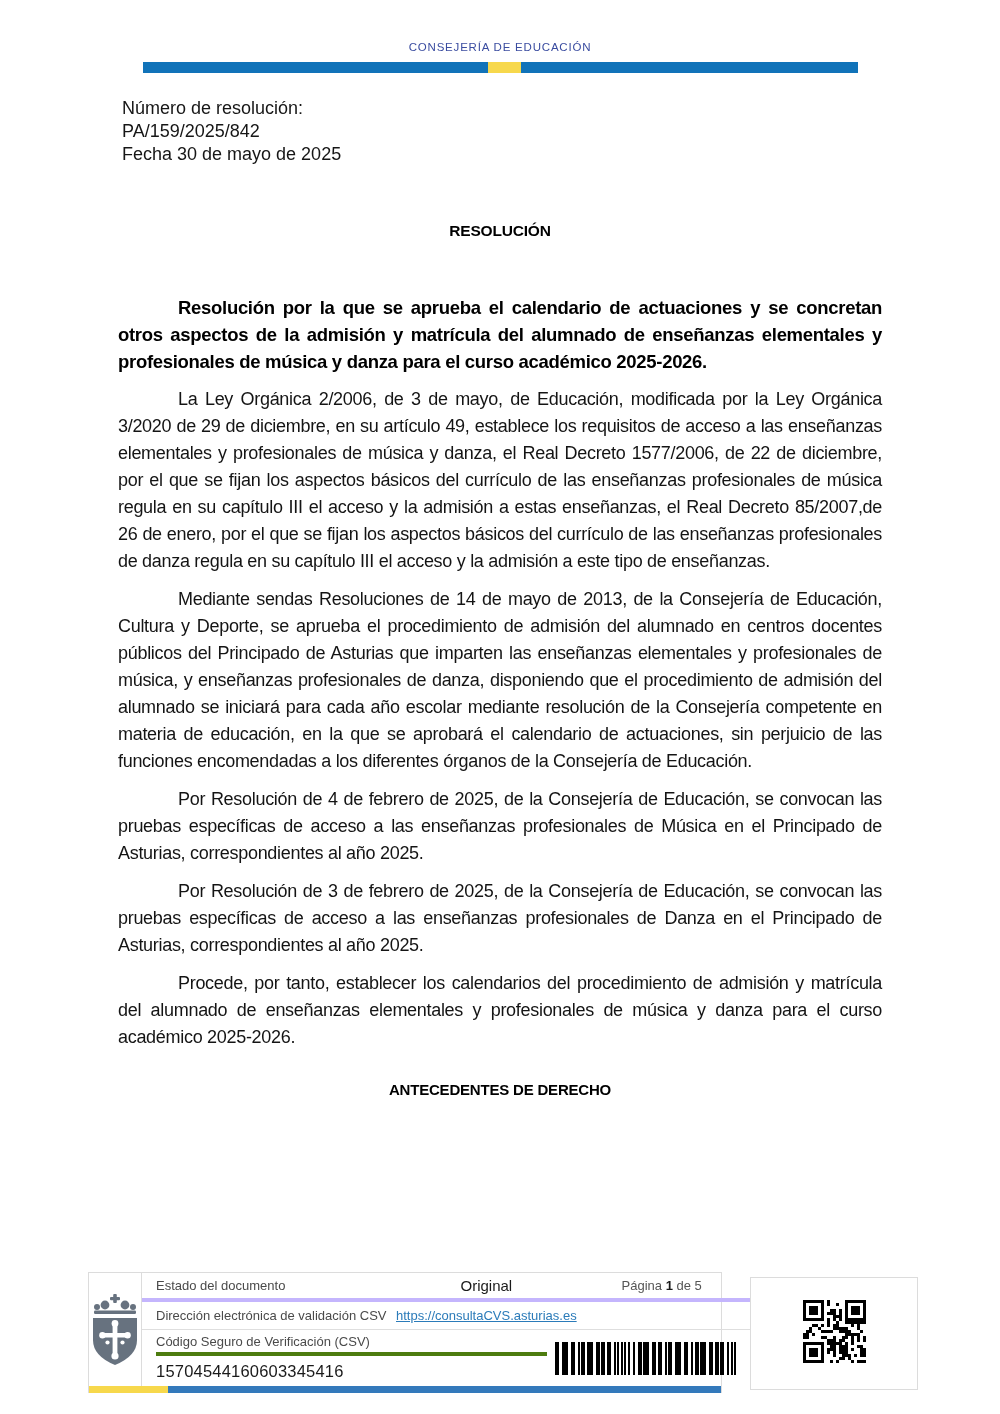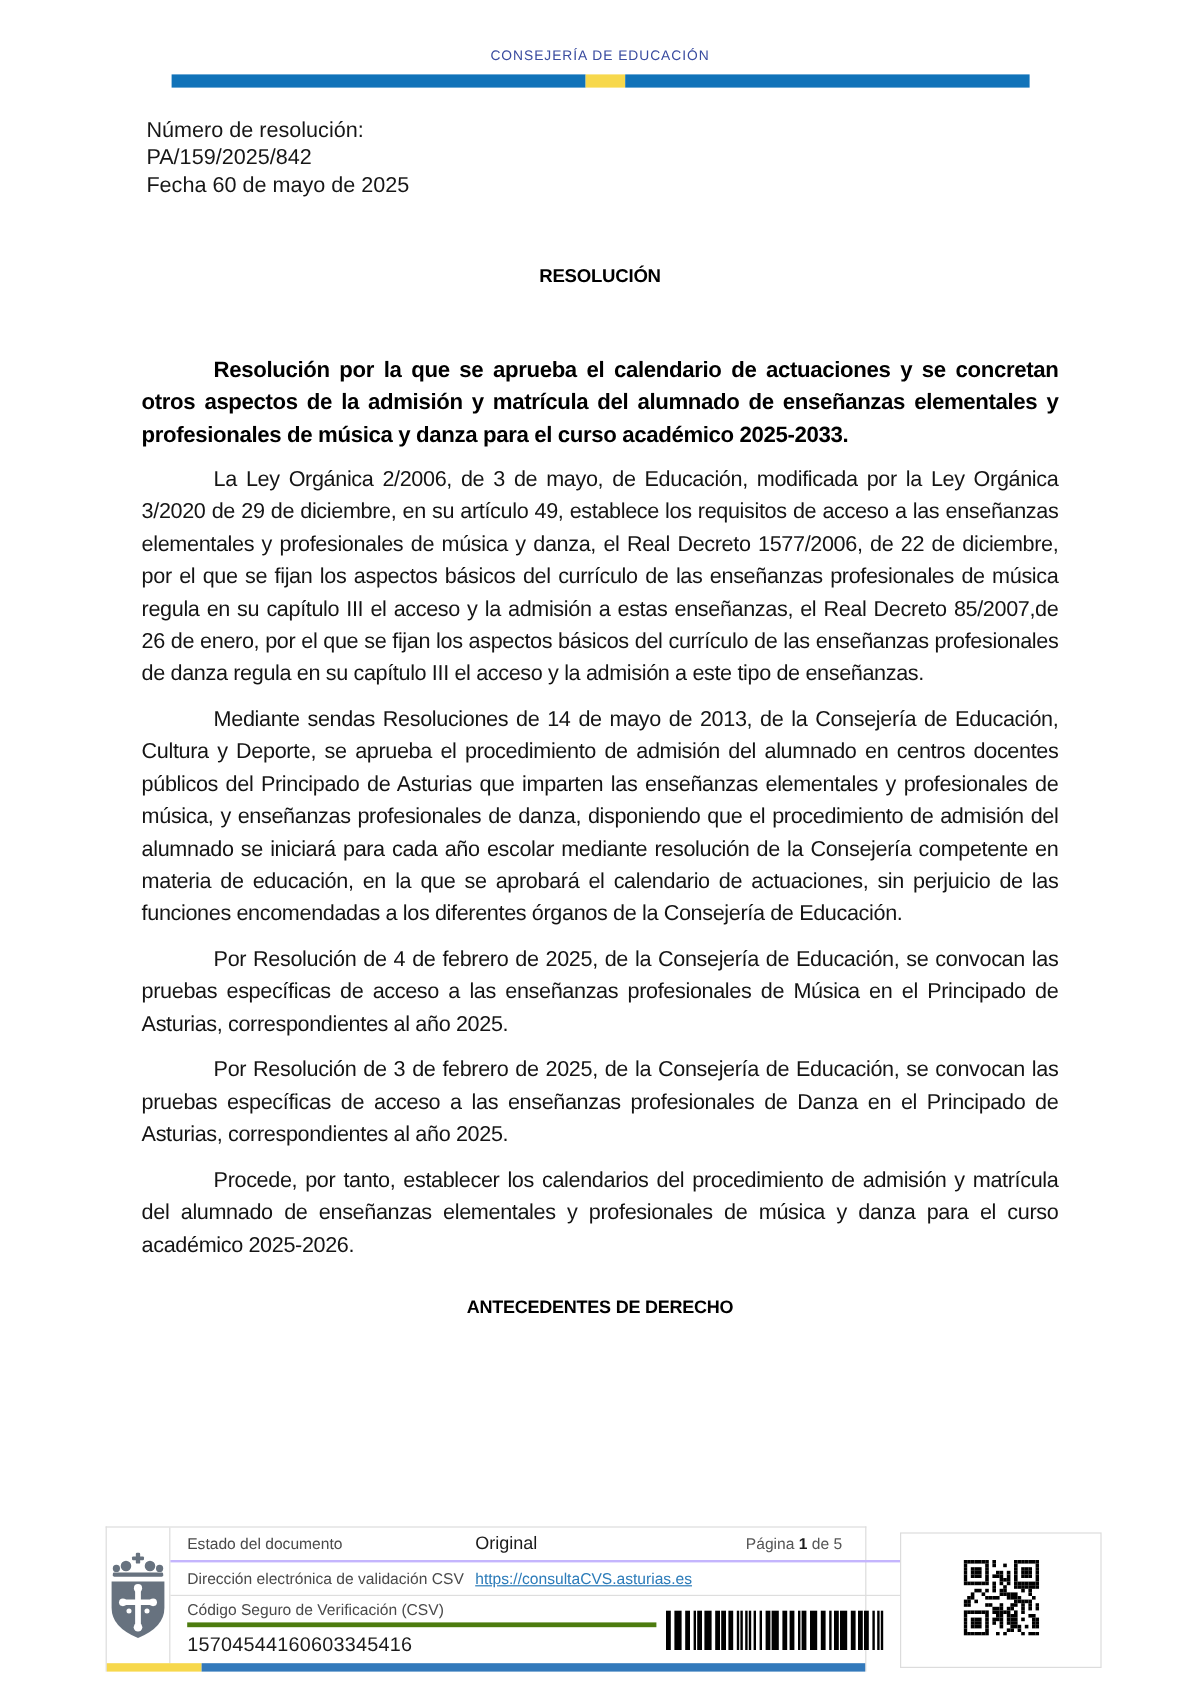--- a/index.html
+++ b/index.html
@@ -63,24 +63,24 @@
     display: flex; flex-direction: column;
     background: #fff;
   }
   .footer-main { flex: 1; display: flex; }
   .crest-cell {
     width: 72px; border-right: 1px solid #DCDCDC;
     display: flex; align-items: center; justify-content: center;
   }
   .ftable { flex: 1; display: flex; flex-direction: column; font-size: 13px; color: #4A4A4A; }
   .frow { display: flex; align-items: center; padding: 0 12px 0 14px; }
-  .frow1 { height: 29px; border-bottom: 2px solid #c4b5fd; }
+  .frow1 { height: 29px; border-bottom: 4px solid #c4b5fd; }
   .frow2 { height: 28px; border-bottom: 1px solid #DEDEDE; }
   .flabel { width: 240px; flex: 0 0 auto; }
-  .fcenter { flex: 1; text-align: left; }
+  .fcenter { flex: 1; text-align: center; }
   .estado-value { font-size: 15px; color: #1a1a1a; }
   .fpage { width: 170px; text-align: center; color: #555; }
   .fpage .pnum { color: #1a1a1a; font-weight: bold; }
   .csv-link { color: #2B7BB9; text-decoration: underline; font-size: 13px; }
   .frows34 { flex: 1; display: flex; padding: 0 12px 0 0; }
   .f34-left { flex: 1; display: flex; flex-direction: column; padding-left: 14px; }
   .f34-label { height: 26px; display: flex; align-items: center; border-bottom: 4px solid #4d7c0f; }
   .f34-code {
     flex: 1; display: flex; align-items: center;
     font-size: 16.5px; color: #1a1a1a; letter-spacing: 0.2px;
@@ -108,27 +108,27 @@
     <div class="hbar">
       <div class="b1"></div>
       <div class="y"></div>
       <div class="b2"></div>
     </div>
   </div>
 
   <div class="meta">
     <div>Número de resolución:</div>
     <div>PA/159/2025/842</div>
-    <div>Fecha 60 de mayo de 2025</div>
+    <div>Fecha 30 de mayo de 2025</div>
   </div>
 
   <div class="doc-title">RESOLUCIÓN</div>
 
   <div class="content">
-    <p class="intro">Resolución por la que se aprueba el calendario de actuaciones y se concretan otros aspectos de la admisión y matrícula del alumnado de enseñanzas elementales y profesionales de música y danza para el curso académico 2025-2033.</p>
+    <p class="intro">Resolución por la que se aprueba el calendario de actuaciones y se concretan otros aspectos de la admisión y matrícula del alumnado de enseñanzas elementales y profesionales de música y danza para el curso académico 2025-2026.</p>
     <p class="body-par">La Ley Orgánica 2/2006, de 3 de mayo, de Educación, modificada por la Ley Orgánica 3/2020 de 29 de diciembre, en su artículo 49, establece los requisitos de acceso a las enseñanzas elementales y profesionales de música y danza, el Real Decreto 1577/2006, de 22 de diciembre, por el que se fijan los aspectos básicos del currículo de las enseñanzas profesionales de música regula en su capítulo III el acceso y la admisión a estas enseñanzas, el Real Decreto 85/2007,de 26 de enero, por el que se fijan los aspectos básicos del currículo de las enseñanzas profesionales de danza regula en su capítulo III el acceso y la admisión a este tipo de enseñanzas.</p>
     <p class="body-par">Mediante sendas Resoluciones de 14 de mayo de 2013, de la Consejería de Educación, Cultura y Deporte, se aprueba el procedimiento de admisión del alumnado en centros docentes públicos del Principado de Asturias que imparten las enseñanzas elementales y profesionales de música, y enseñanzas profesionales de danza, disponiendo que el procedimiento de admisión del alumnado se iniciará para cada año escolar mediante resolución de la Consejería competente en materia de educación, en la que se aprobará el calendario de actuaciones, sin perjuicio de las funciones encomendadas a los diferentes órganos de la Consejería de Educación.</p>
     <p class="body-par">Por Resolución de 4 de febrero de 2025, de la Consejería de Educación, se convocan las pruebas específicas de acceso a las enseñanzas profesionales de Música en el Principado de Asturias, correspondientes al año 2025.</p>
     <p class="body-par">Por Resolución de 3 de febrero de 2025, de la Consejería de Educación, se convocan las pruebas específicas de acceso a las enseñanzas profesionales de Danza en el Principado de Asturias, correspondientes al año 2025.</p>
     <p class="body-par">Procede, por tanto, establecer los calendarios del procedimiento de admisión y matrícula del alumnado de enseñanzas elementales y profesionales de música y danza para el curso académico 2025-2026.</p>
     <div class="section-heading last">ANTECEDENTES DE DERECHO</div>
   </div>
 
   <div class="footer-box">
     <div class="footer-main">

